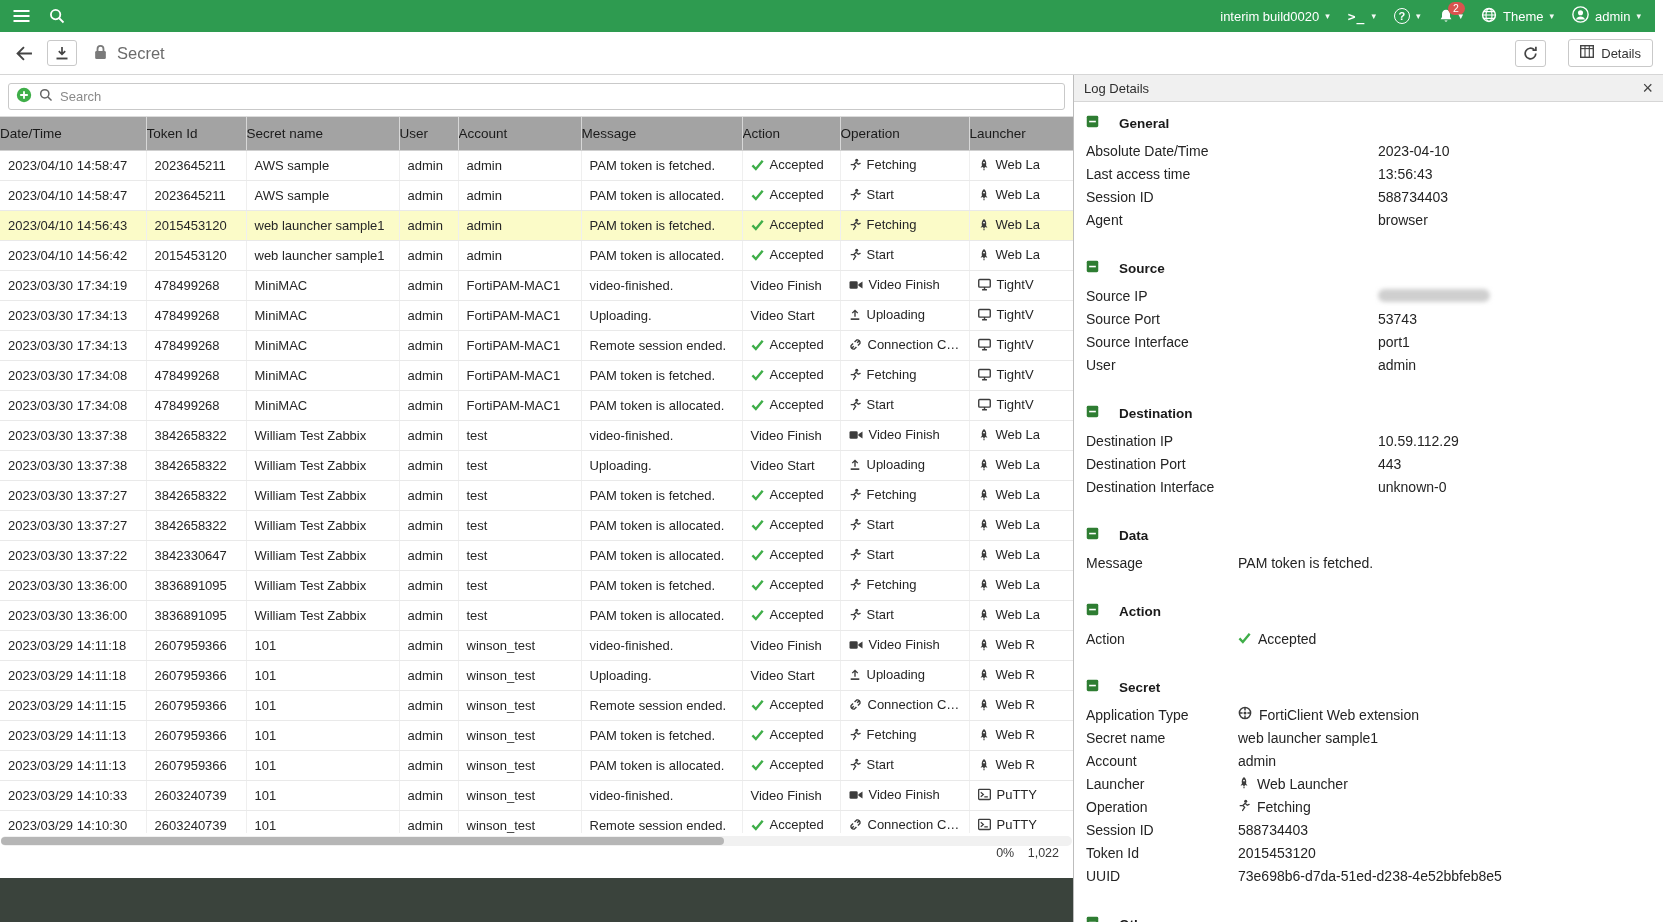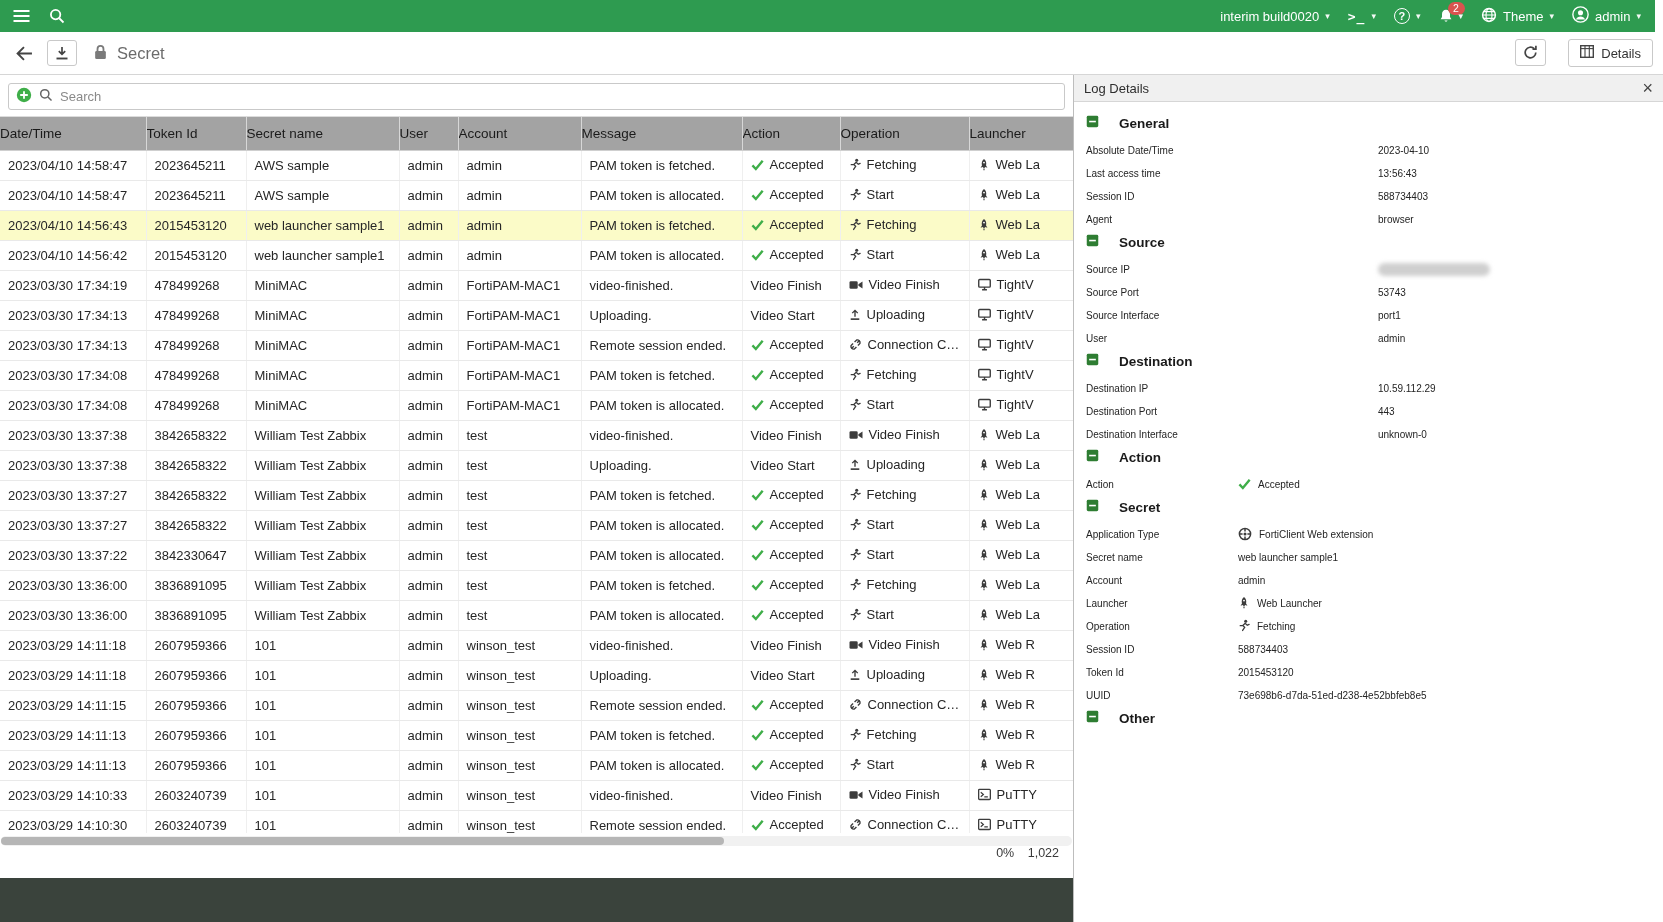--- a/index.html
+++ b/index.html
@@ -13,46 +13,46 @@
 .caret{font-size:9px;opacity:.95;}
 .cli{font-family:"DejaVu Sans Mono","Liberation Mono",monospace;font-weight:bold;font-size:13px;letter-spacing:1px;}
 .help-circle{display:inline-flex;align-items:center;justify-content:center;width:16px;height:16px;border:1.4px solid #fff;border-radius:50%;font-size:11px;font-weight:bold;}
 .bell-wrap{position:relative;display:inline-flex;}
 .badge{position:absolute;top:-6px;left:9px;background:var(--badge-red);color:#fff;font-size:10.5px;line-height:13px;height:13px;min-width:17px;text-align:center;border-radius:7px;padding:0 4px;}
 .toolbar{position:absolute;top:32px;left:0;right:0;height:43px;background:#fff;border-bottom:1px solid #d6d6d6;display:flex;align-items:center;padding:0 10px;z-index:9;}
 .icon-btn{display:inline-flex;align-items:center;justify-content:center;background:#fff;border:none;cursor:pointer;padding:4px 6px;}
 .icon-btn.bordered{border:1px solid #c9c9c9;border-radius:3px;padding:5px 7px;margin-left:8px;}
 .page-title-wrap{display:flex;align-items:center;gap:9px;margin-left:16px;}
 .page-title{font-size:16.5px;color:#6b6b6b;}
-.toolbar-right{margin-left:auto;display:flex;align-items:flex-start;gap:22px;}
+.toolbar-right{margin-left:auto;display:flex;align-items:flex-end;gap:22px;}
 .btn-details{display:inline-flex;align-items:center;gap:7px;border:1px solid #c9c9c9;border-radius:3px;background:#fff;padding:5px 11px;font-size:13px;color:#333;cursor:pointer;}
 .main{position:absolute;top:75px;left:0;width:1073px;bottom:44px;overflow:hidden;background:#fff;}
 .search-row{margin:8px 8px 6px;height:27px;border:1px solid #c9c9c9;border-radius:3px;display:flex;align-items:center;gap:7px;padding:0 7px;background:#fff;}
 .search-input{border:none;outline:none;flex:1;font-size:13px;color:#333;font-family:inherit;background:transparent;}
 .search-input::placeholder{color:#8a8a8a;}
 .table-wrap{height:717px;overflow:hidden;border-top:1px solid #dcdcdc;}
 table.log-table{border-collapse:collapse;table-layout:fixed;width:1119px;background:#fff;}
 .log-table th{height:33px;background:#a3a3a3;border-right:1px solid #d7d7d7;border-bottom:1px solid #cfcfcf;font-weight:400;font-size:13.5px;color:#1b1b1b;text-align:left;cursor:pointer;overflow:hidden;white-space:nowrap;}
 .log-table td{height:30px;padding:0 8px;border-right:1px solid #efefef;border-bottom:1px solid #e9e9e9;overflow:hidden;white-space:nowrap;text-overflow:ellipsis;font-size:13px;}
 tr.hl td{background:var(--highlight-yellow);margin-left:48px;}
 .ic{display:inline-block;margin-right:6px;vertical-align:-2px;}
 .hscroll{height:10px;background:#f1f1f1;margin:3px 1px 0;position:relative;border-radius:5px;}
 .hscroll .thumb{position:absolute;left:0;top:1px;height:8px;width:723px;background:#b6b6b6;border-radius:4px;cursor:pointer;}
 .table-status{text-align:right;padding:0 14px 0 0;font-size:12.5px;color:#3a3a3a;}
 .table-status span{margin-left:10px;}
 .footerbar{position:absolute;left:0;right:0;bottom:0;height:44px;background:var(--footer-dark);}
 .details-panel{position:absolute;top:75px;right:0;bottom:0;width:590px;background:#fff;border-left:1px solid #bdbdbd;z-index:5;display:flex;flex-direction:column;}
 .panel-header{height:27px;flex:none;background:#f0f0f0;border-bottom:1px solid #d6d6d6;display:flex;align-items:center;justify-content:space-between;padding:0 10px;font-size:13px;color:#2e2e2e;}
 .panel-close{font-size:18px;color:#444;cursor:pointer;line-height:1;}
 .panel-body{padding:4px 12px 0;overflow:hidden;flex:1;}
-.section{margin-top:0;}
+.section{margin-top:26px;}
 .section:first-child{margin-top:6px;}
 .sec-head{display:flex;align-items:center;gap:20px;height:22px;margin-bottom:5px;cursor:pointer;}
 .sec-title{font-weight:bold;font-size:13.5px;color:#1a1a1a;}
-.drow{display:flex;align-items:center;min-height:23px;font-size:10px;color:#242424;}
+.drow{display:flex;align-items:center;min-height:23px;font-size:14px;color:#242424;}
 .dlbl{width:152px;flex:none;}
 .section.wide .dlbl{width:292px;}
 .dval{display:flex;align-items:center;gap:7px;}
 .redacted{display:inline-block;width:112px;height:13px;border-radius:7px;background:#cfcfcf;filter:blur(2px);}
 </style>
 </head>
 <body>
 
 <div class="topbar">
   <div class="tb-left">
@@ -731,20 +731,33 @@
           <div class="dlbl">Destination Interface</div>
           <div class="dval">unknown-0</div>
         </div>
       </div>
       <div class="section">
         <div class="sec-head">
           <span><svg width="13" height="13" viewBox="0 0 14 14">
               <rect x="0.8" y="0.8" width="12.4" height="12.4" rx="1.6" fill="#2e7d32"></rect>
               <rect x="3.4" y="6.2" width="7.2" height="1.7" fill="#fff"></rect>
             </svg></span>
+          <span class="sec-title">Data</span>
+        </div>
+        <div class="drow">
+          <div class="dlbl">Message</div>
+          <div class="dval">PAM token is fetched.</div>
+        </div>
+      </div>
+      <div class="section">
+        <div class="sec-head">
+          <span><svg width="13" height="13" viewBox="0 0 14 14">
+              <rect x="0.8" y="0.8" width="12.4" height="12.4" rx="1.6" fill="#2e7d32"></rect>
+              <rect x="3.4" y="6.2" width="7.2" height="1.7" fill="#fff"></rect>
+            </svg></span>
           <span class="sec-title">Action</span>
         </div>
         <div class="drow">
           <div class="dlbl">Action</div>
           <div class="dval"><span><svg width="13" height="12" viewBox="0 0 14 13">
                 <path d="M1.5 7 L5.2 10.8 L12.6 1.8" fill="none" stroke="#3fae49" stroke-width="2.6"></path>
               </svg></span>Accepted</div>
         </div>
       </div>
       <div class="section">

